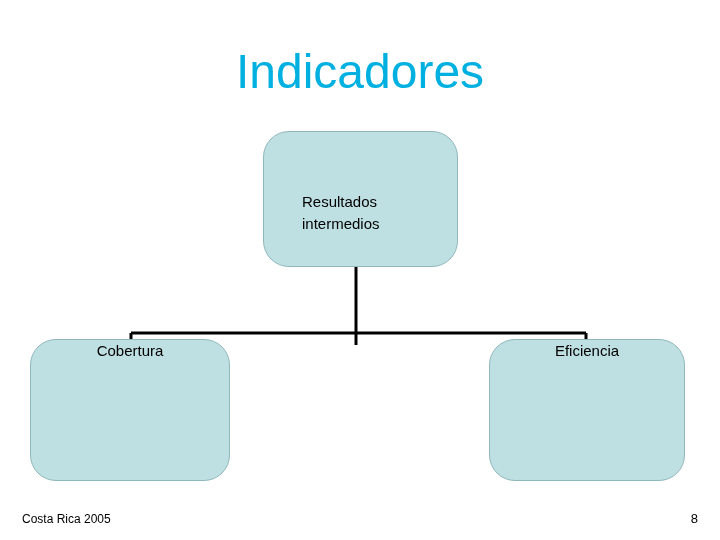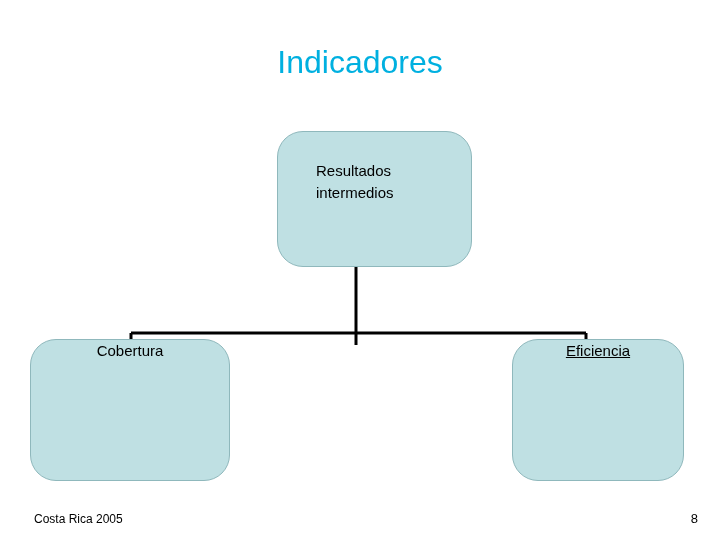--- a/index.html
+++ b/index.html
@@ -18,21 +18,21 @@
     width: 720px;
     height: 540px;
     background: #ffffff;
   }
   .slide-title {
     position: absolute;
     left: 0;
     top: 44px;
     width: 720px;
     text-align: center;
-    font-size: 32px;
+    font-size: 48px;
     color: #00B0E0;
     font-family: "Liberation Sans", sans-serif;
     letter-spacing: 0px;
   }
 
   
   .connector-layer {
     position: absolute;
     left: 0;
     top: 0;
@@ -54,25 +54,25 @@
   .node-label {
     font-size: 15px;
     color: #000000;
     line-height: 1.45;
     font-family: "Liberation Sans", sans-serif;
     white-space: pre-line;
   }
 
   
   #node-top {
-    left: 277px;
+    left: 263px;
     top: 131px;
     width: 195px;
     height: 136px;
-    align-items: flex-start;
+    align-items: center;
     justify-content: flex-start;
     padding: 28px 0 0 38px;
   }
   #node-top .node-label {
     text-align: left;
   }
 
   
   #node-cobertura {
     left: 30px;
@@ -80,34 +80,32 @@
     width: 200px;
     height: 142px;
   }
   #node-eficacia {
     left: 263px;
     top: 339px;
     width: 195px;
     height: 142px;
   }
   #node-eficiencia {
-    left: 512px;
+    left: 489px;
     top: 339px;
-    width: 172px;
+    width: 196px;
     height: 142px;
-    text-decoration: underline;
   }
 
   .footer-left {
     position: absolute;
     left: 22px;
     bottom: 14px;
     font-size: 12px;
     color: #000000;
-    margin-left: 12px;
   }
   .footer-right {
     position: absolute;
     right: 22px;
     bottom: 14px;
     font-size: 13px;
     color: #000000;
   }
 </style>
 </head>

